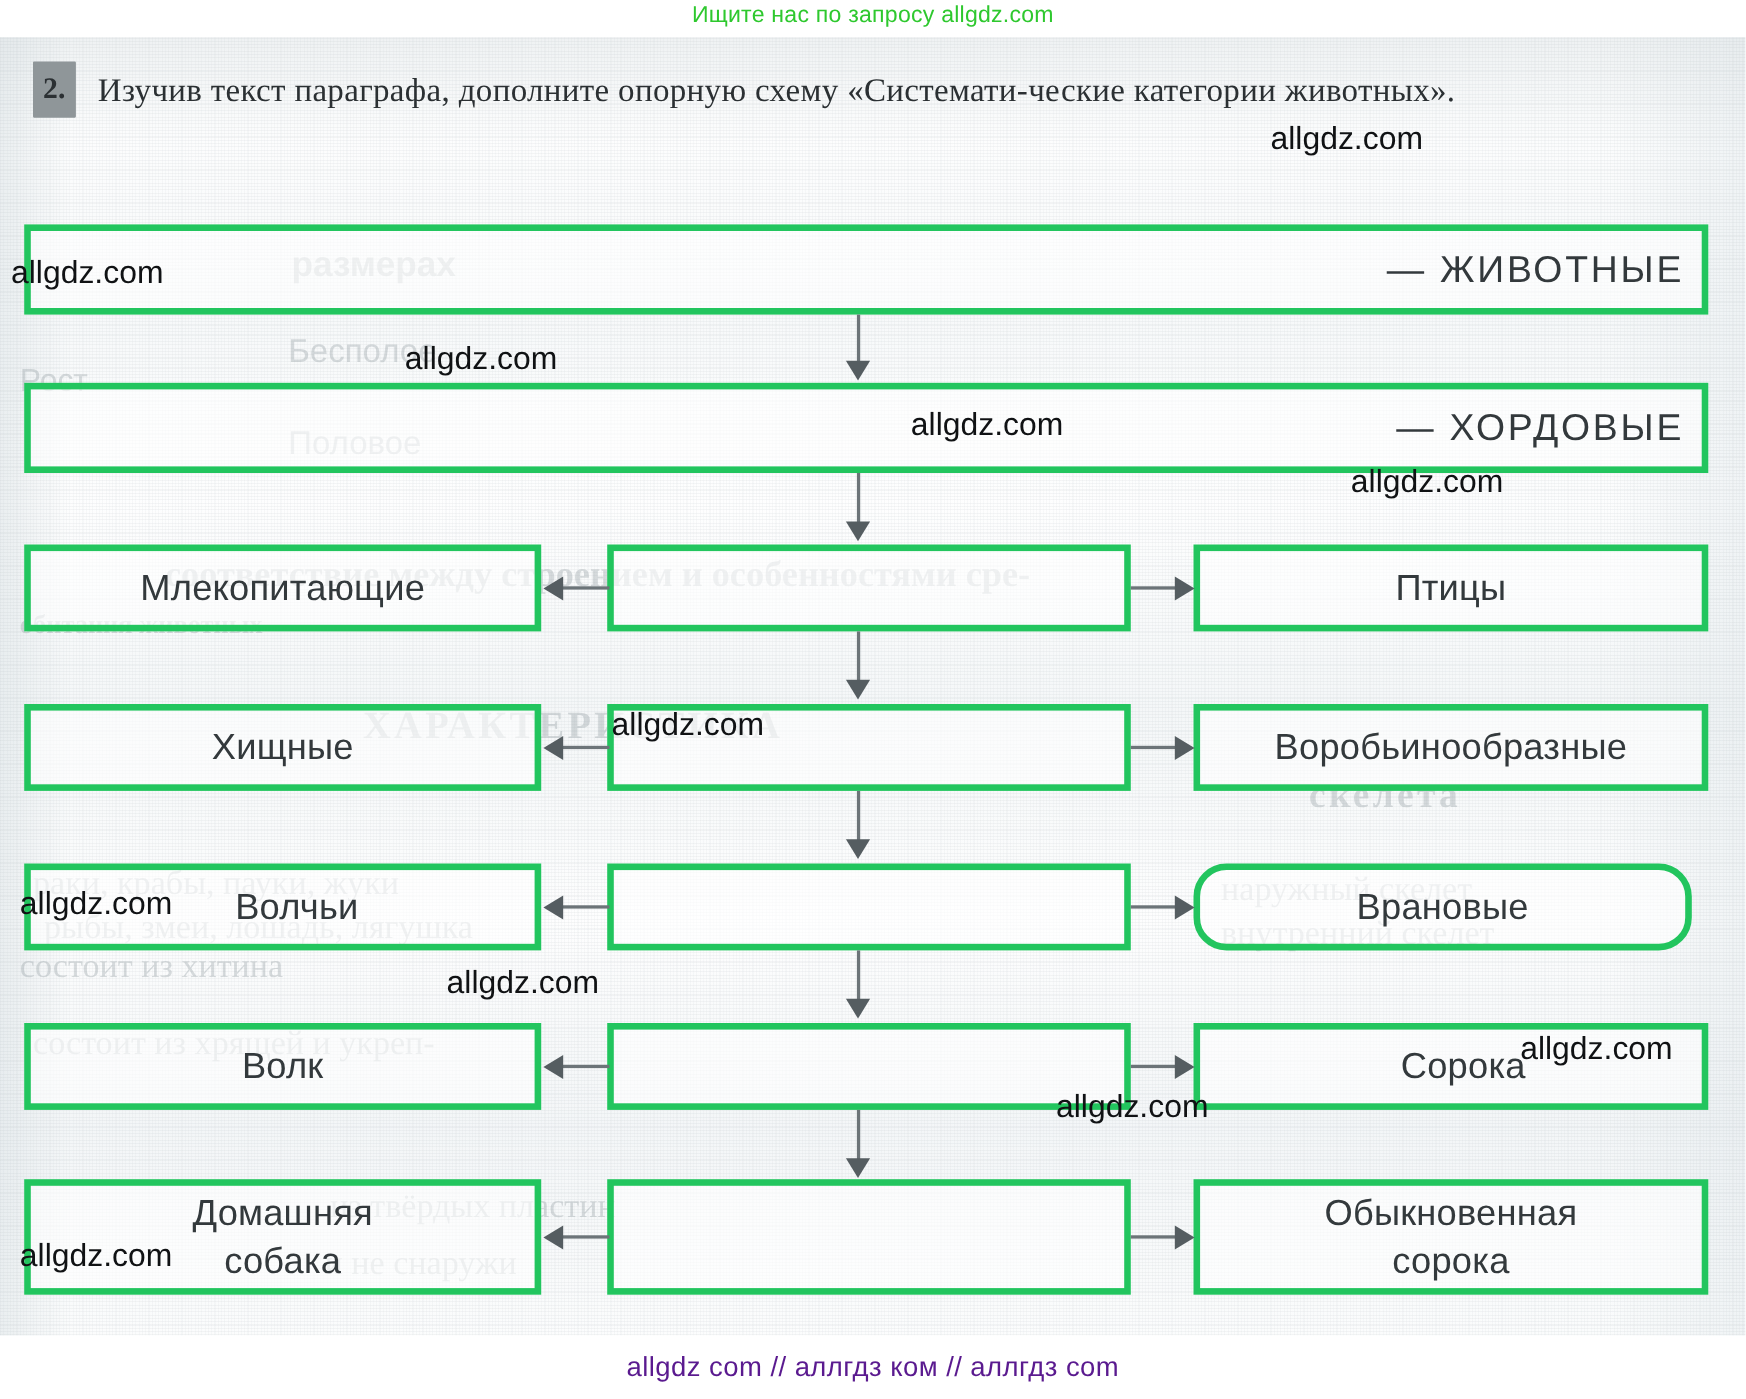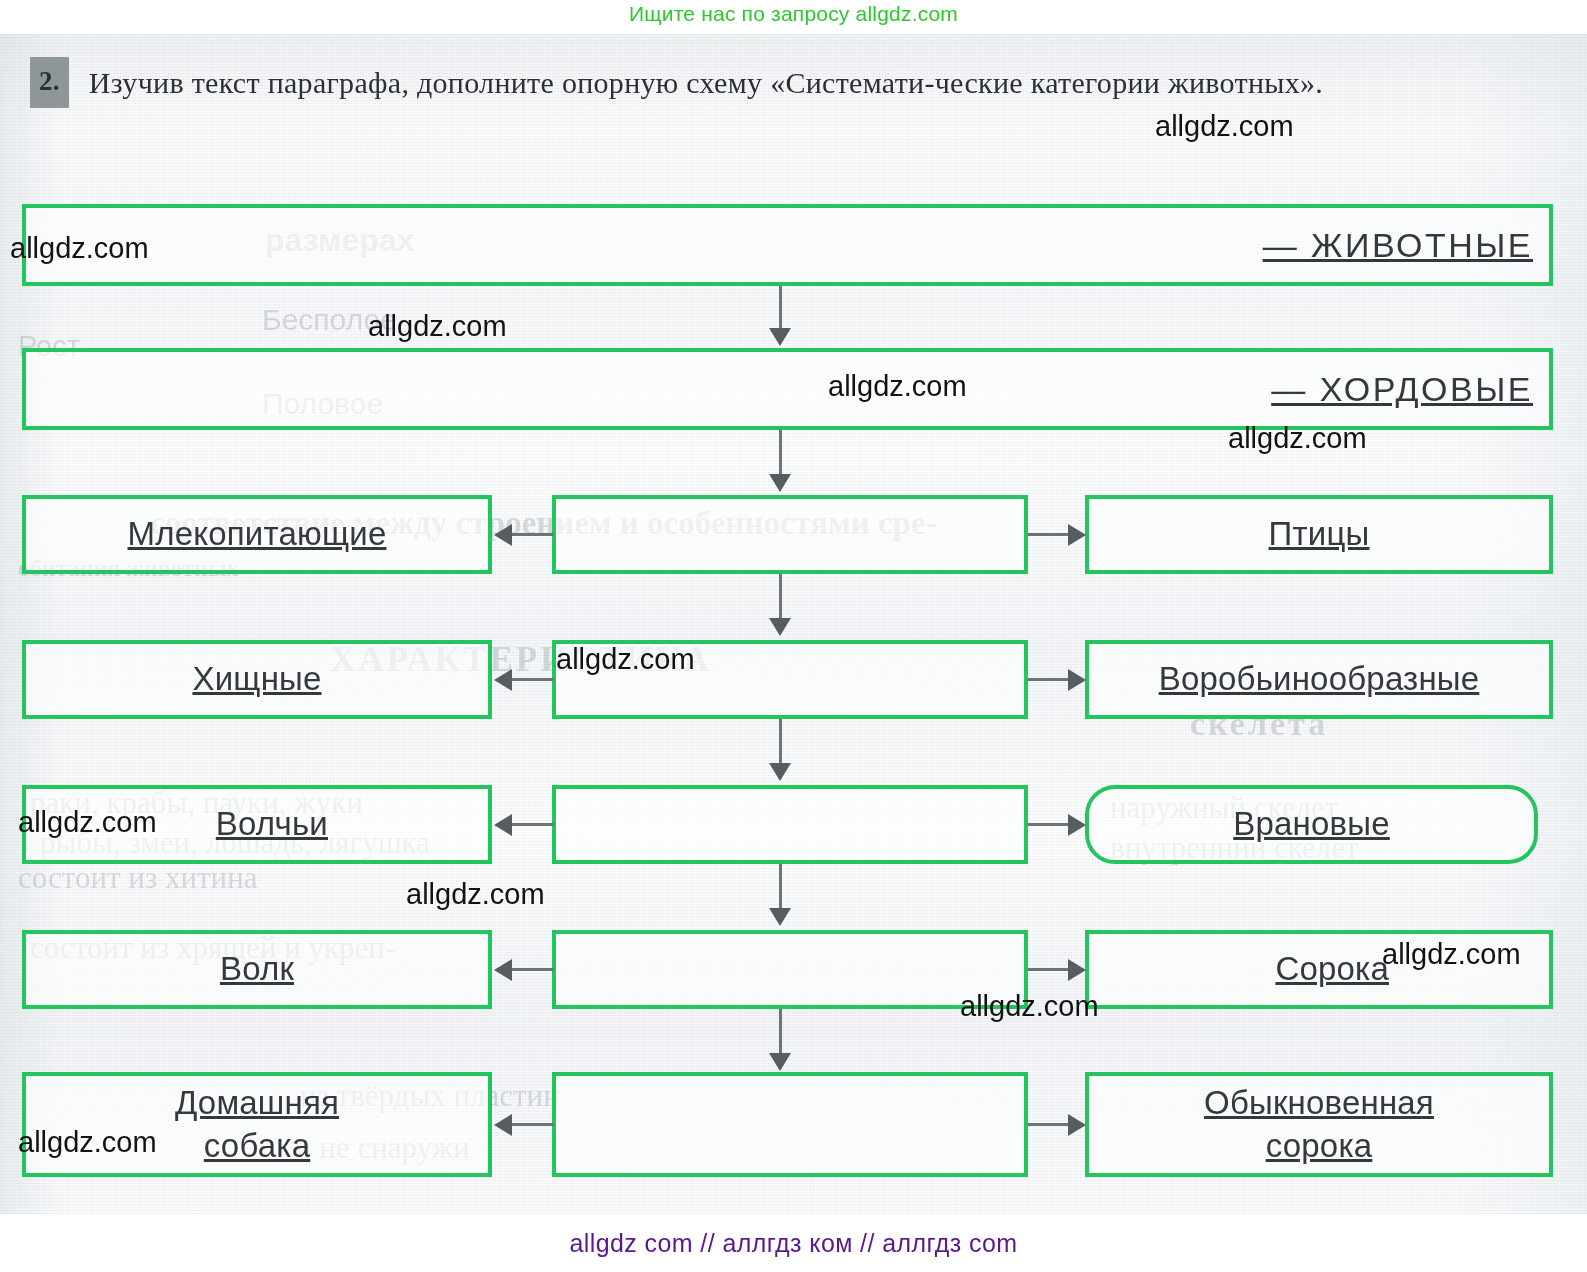--- a/index.html
+++ b/index.html
@@ -90,32 +90,31 @@
     border-radius: 1px;
   }
   .task b { font-weight: normal; }
 
   
   #diagram { position: absolute; left: 0; top: 0; width: 1587px; height: 1272px; }
 
   .node {
     position: absolute;
     box-sizing: border-box;
-    border: 4px solid #22c55e;
+    border: 6px solid #22c55e;
     background: rgba(255,255,255,0.62);
     display: flex;
     align-items: center;
     justify-content: center;
     font-family: "Liberation Sans", sans-serif;
     font-size: 33px;
     color: #33393c;
     line-height: 1.18;
     text-align: right;
     letter-spacing: .2px;
-    text-decoration: underline;
   }
   .node.empty { color: transparent; }
   .node.right-text { justify-content: flex-end; padding-right: 16px; }
   .node.r-shift   { justify-content: flex-end; padding-right: 160px; }
   .node.two-line  { flex-direction: column; line-height: 1.30; }
   .node.wide-label { font-size: 34px; letter-spacing: 2.5px; }
 
   
   .arr { position: absolute; background: #6c7478; }
   .arr.v { width: 3px; }

